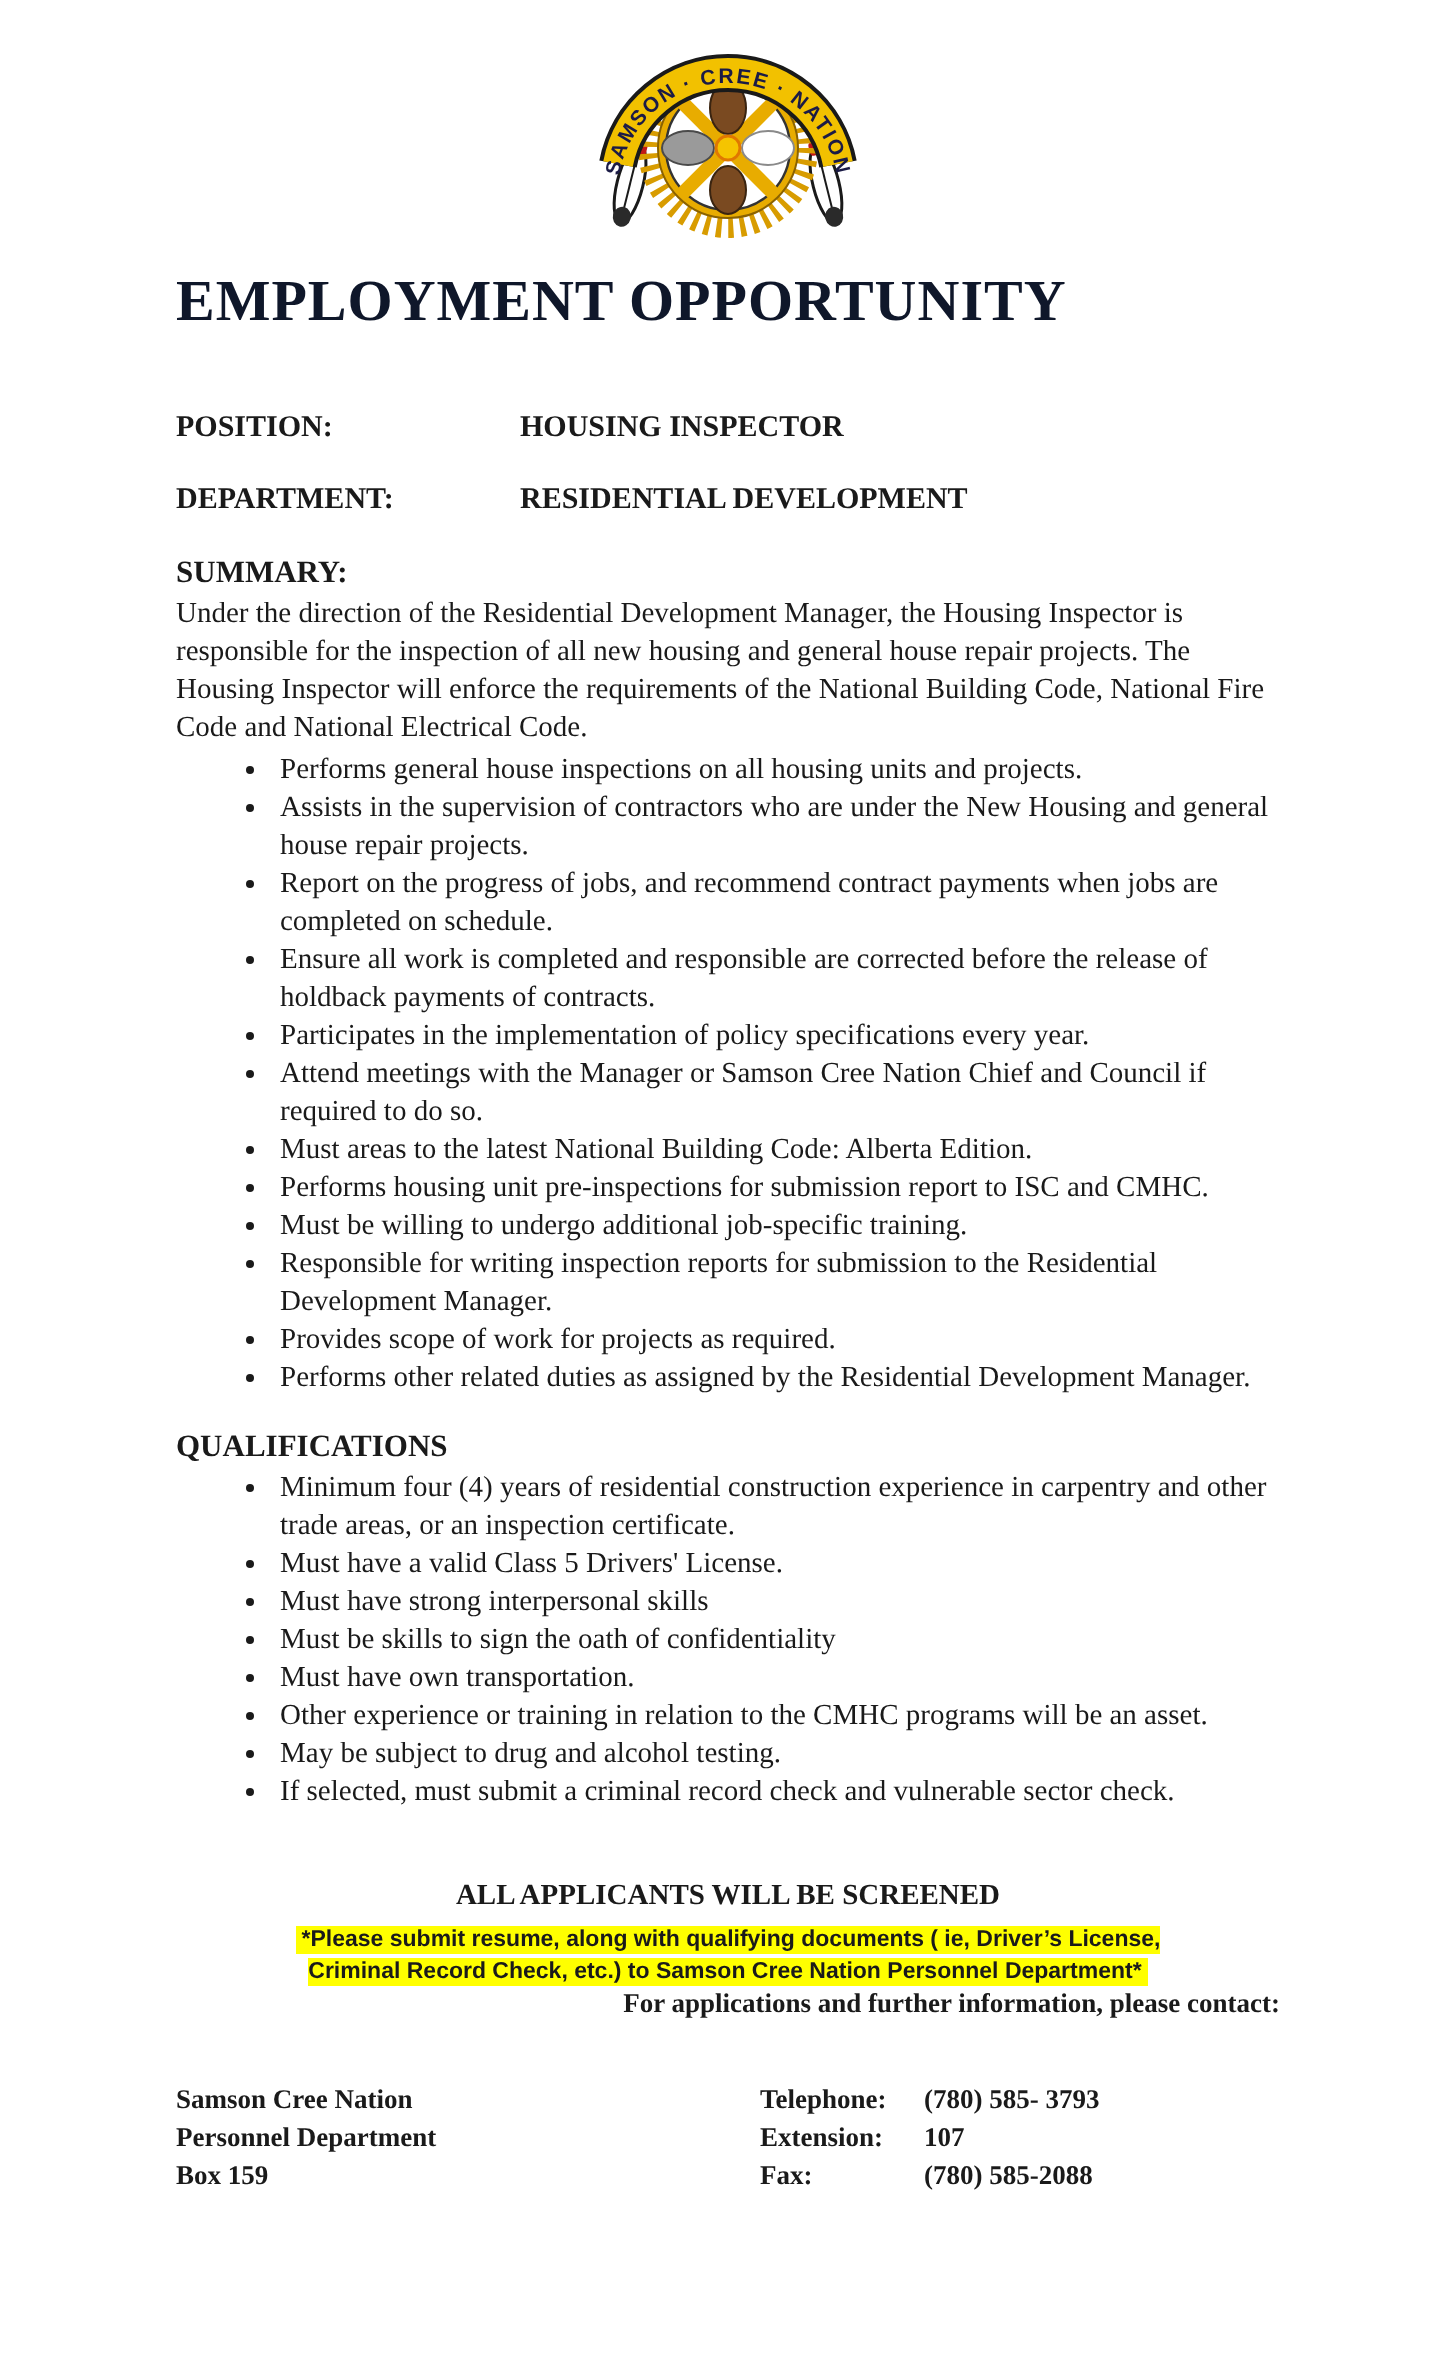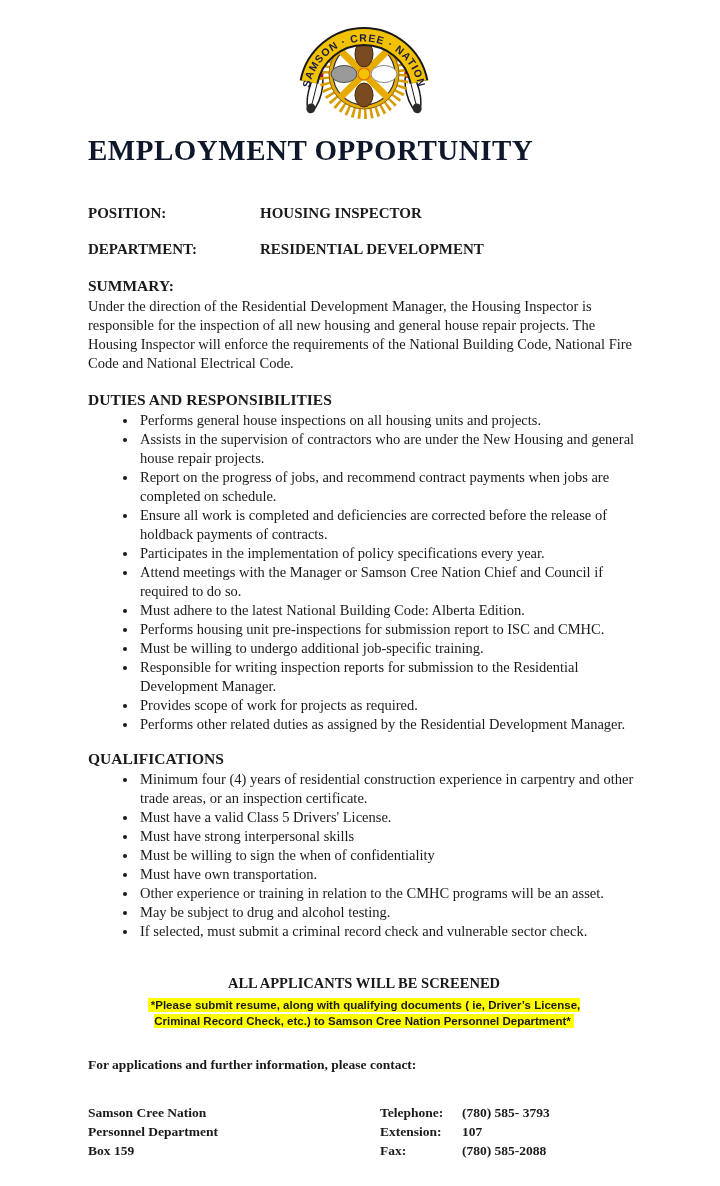--- a/index.html
+++ b/index.html
@@ -37,21 +37,21 @@
     padding: 1px 7px 2px 7px;
   }
   .screened { font-size: 14.5px; font-weight: bold; margin-top: 1px; }
   .closing-note {
     font-family: "Liberation Sans", "DejaVu Sans", sans-serif;
     font-size: 11.5px; font-weight: bold; line-height: 16px;
     width: 480px; margin: 5px auto 0 auto;
   }
   .closing-note .hl { padding: 1px 3px; text-align: right; }
 
-  .contact-intro { text-align: left; font-weight: bold; font-size: 13.5px; margin-top: 28px; }
+  .contact-intro { text-align: right; font-weight: bold; font-size: 13.5px; }
 
   .contact { display: flex; margin-top: 30px; font-size: 13.5px; font-weight: bold; }
   .contact-left { flex: 0 0 292px; }
   .contact-left div { line-height: 19px; }
   .contact-right div { line-height: 19px; }
   .crow { display: flex; }
   .clabel { flex: 0 0 82px; }
 </style>
 </head>
 <body>
@@ -110,42 +110,41 @@
     </div>
       <div class="field-row">
       <span class="field-label">DEPARTMENT:</span>
       <span class="field-value">RESIDENTIAL DEVELOPMENT</span>
     </div>
     </div>
 
   <div class="section-heading">SUMMARY:</div>
   <div class="summary-body">Under the direction of the Residential Development Manager, the Housing Inspector is responsible for the inspection of all new housing and general house repair projects. The Housing Inspector will enforce the requirements of the National Building Code, National Fire Code and National Electrical Code.</div>
 
-  <div class="section-heading duties-heading">DUTIES AND RESPONSIBILITIES</div>
   <ul class="bullets">
       <li>Performs general house inspections on all housing units and projects.</li>
       <li>Assists in the supervision of contractors who are under the New Housing and general house repair projects.</li>
       <li>Report on the progress of jobs, and recommend contract payments when jobs are completed on schedule.</li>
-      <li>Ensure all work is completed and deficiencies are corrected before the release of holdback payments of contracts.</li>
+      <li>Ensure all work is completed and responsible are corrected before the release of holdback payments of contracts.</li>
       <li>Participates in the implementation of policy specifications every year.</li>
       <li>Attend meetings with the Manager or Samson Cree Nation Chief and Council if required to do so.</li>
-      <li>Must adhere to the latest National Building Code: Alberta Edition.</li>
+      <li>Must areas to the latest National Building Code: Alberta Edition.</li>
       <li>Performs housing unit pre-inspections for submission report to ISC and CMHC.</li>
       <li>Must be willing to undergo additional job-specific training.</li>
       <li>Responsible for writing inspection reports for submission to the Residential Development Manager.</li>
       <li>Provides scope of work for projects as required.</li>
       <li>Performs other related duties as assigned by the Residential Development Manager.</li>
     </ul>
 
   <div class="section-heading quals-heading">QUALIFICATIONS</div>
   <ul class="bullets">
       <li>Minimum four (4) years of residential construction experience in carpentry and other trade areas, or an inspection certificate.</li>
       <li>Must have a valid Class 5 Drivers' License.</li>
       <li>Must have strong interpersonal skills</li>
-      <li>Must be willing to sign the when of confidentiality</li>
+      <li>Must be skills to sign the oath of confidentiality</li>
       <li>Must have own transportation.</li>
       <li>Other experience or training in relation to the CMHC programs will be an asset.</li>
       <li>May be subject to drug and alcohol testing.</li>
       <li>If selected, must submit a criminal record check and vulnerable sector check.</li>
     </ul>
 
   <div class="closing">
     <div class="screened">ALL APPLICANTS WILL BE SCREENED</div>
     <div class="closing-note">
       <span class="hl" style="background:#FFFF00">*Please submit resume, along with qualifying documents ( ie, Driver’s License, Criminal Record Check, etc.) to Samson Cree Nation Personnel Department*</span>

